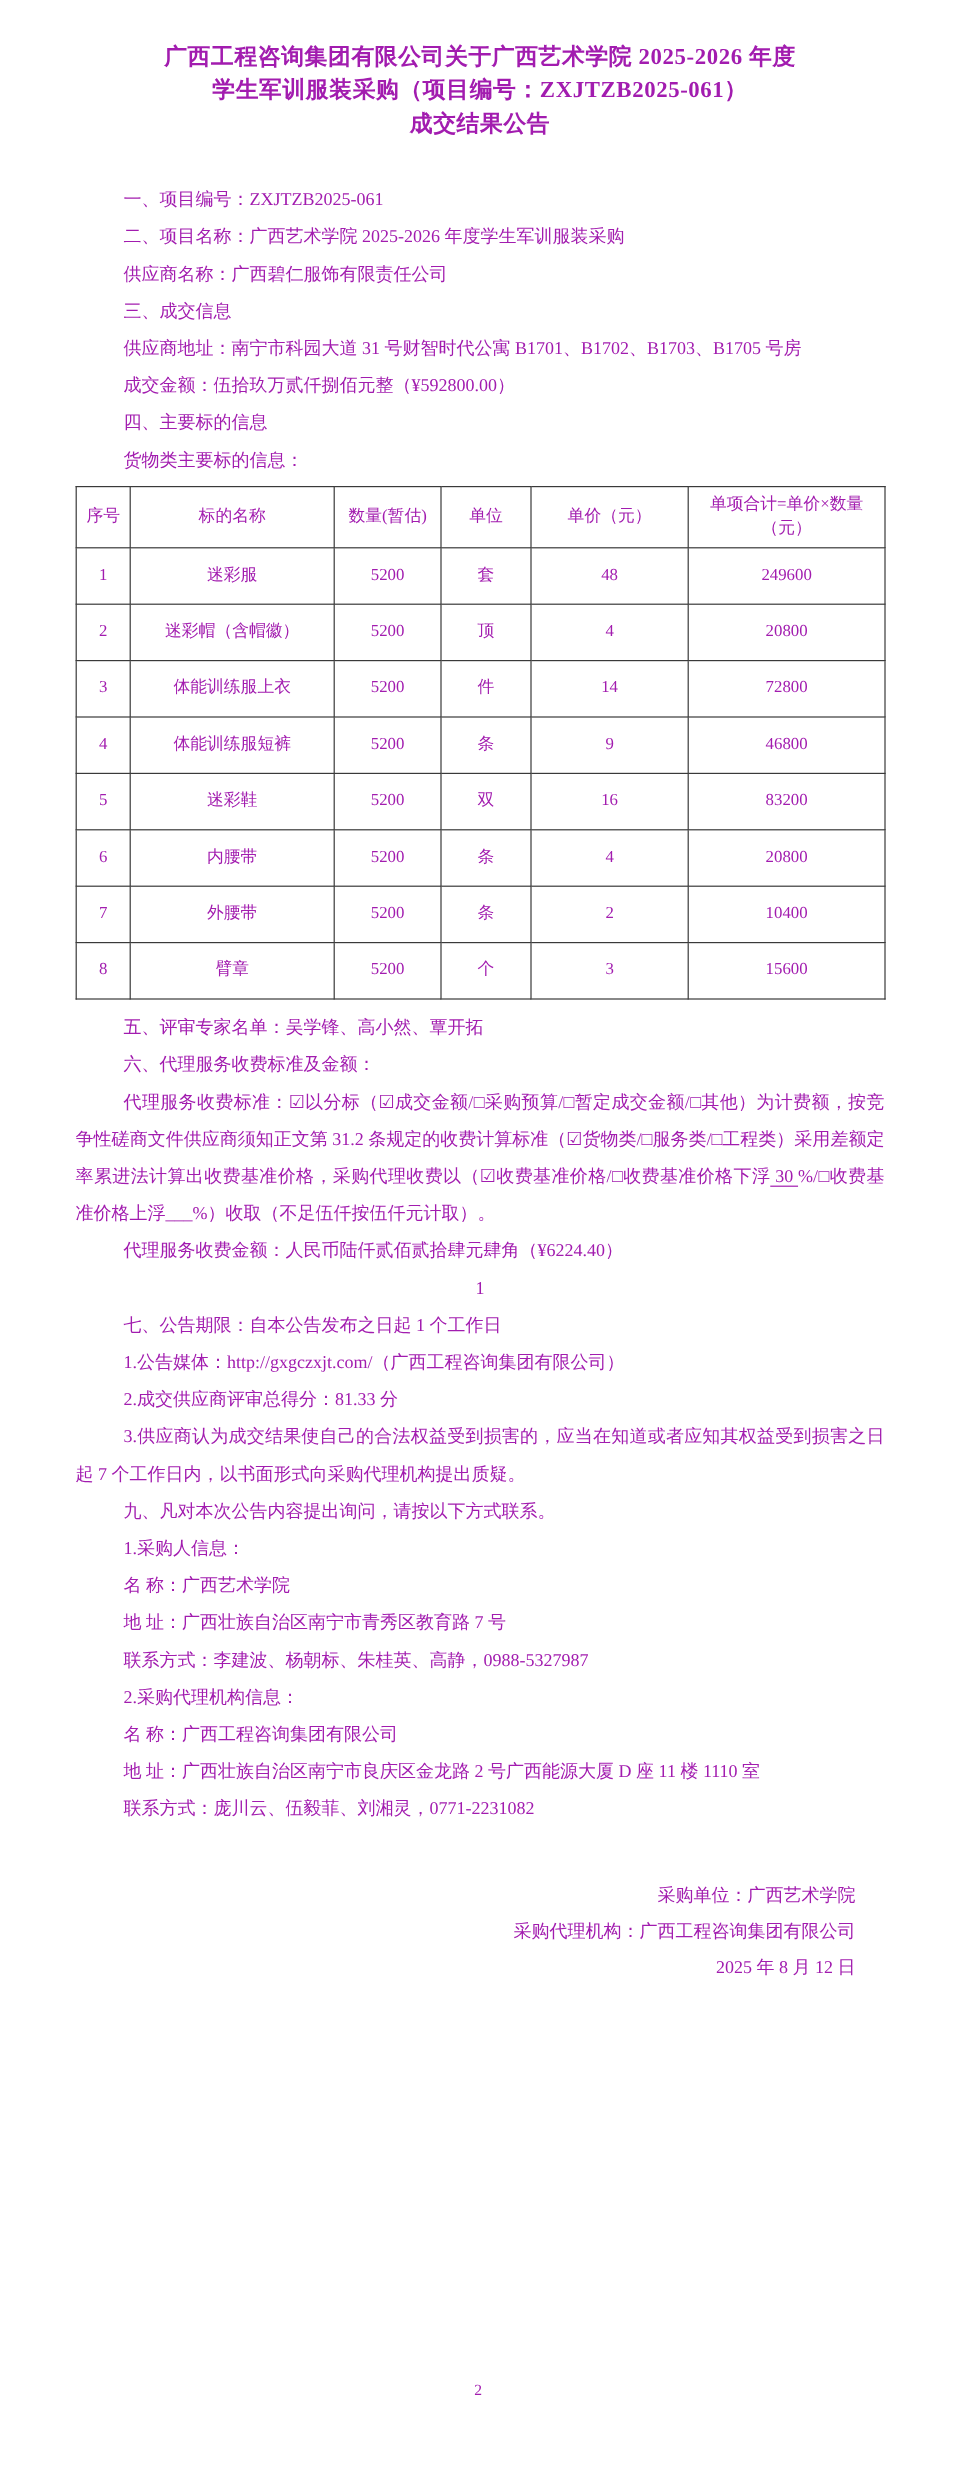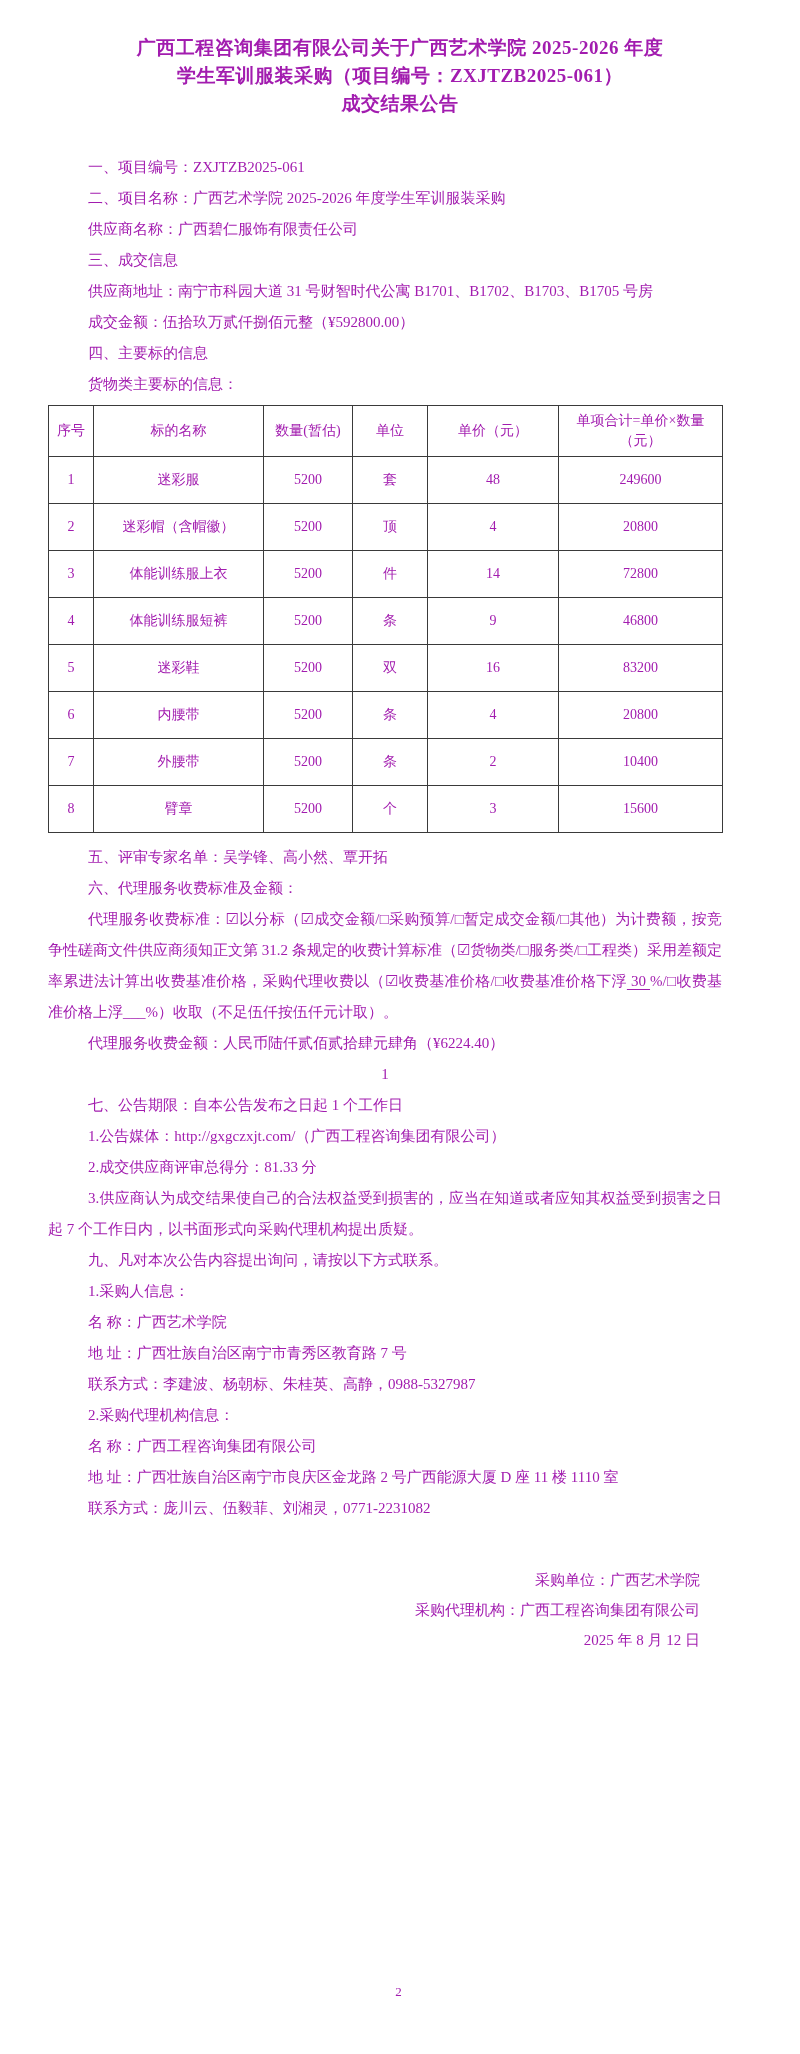--- a/index.html
+++ b/index.html
@@ -16,21 +16,21 @@
     position:absolute;
     top:34px; left:50px; width:700px;
     text-align:center;
     font-weight:bold;
     font-size:19px;
     line-height:28px;
     letter-spacing:0.5px;
   }
   .body{
     position:absolute;
-    top:152px; left:48px; width:674px;
+    top:152px; left:63px; width:674px;
     font-size:15px;
     line-height:31px;
   }
   .p{ text-indent:40px; margin:0; }
   .p.justify{ text-align:justify; }
   .p.center{ text-align:center; text-indent:0; }
   .u{ text-decoration:underline; text-underline-offset:3px; }
   table.goods{
     border-collapse:collapse;
     width:674px;
@@ -46,21 +46,21 @@
     font-weight:normal;
     line-height:20px;
     overflow:hidden;
   }
   table.goods th{ height:46px; }
   table.goods td{ height:42px; }
   .col-idx{width:45px;} .col-name{width:170px;} .col-qty{width:89px;}
   .col-unit{width:75px;} .col-price{width:131px;} .col-total{width:164px;}
   .footer{
     position:absolute;
-    top:1565px; left:63px; width:637px;
+    top:1565px; left:76px; width:637px;
     text-align:right;
     font-size:15px;
     line-height:30px;
   }
   .footer div{ margin:0; }
   .pagenum-bottom{
     position:absolute;
     top:1984px; left:0; width:797px;
     text-align:center;
     font-size:13px;

